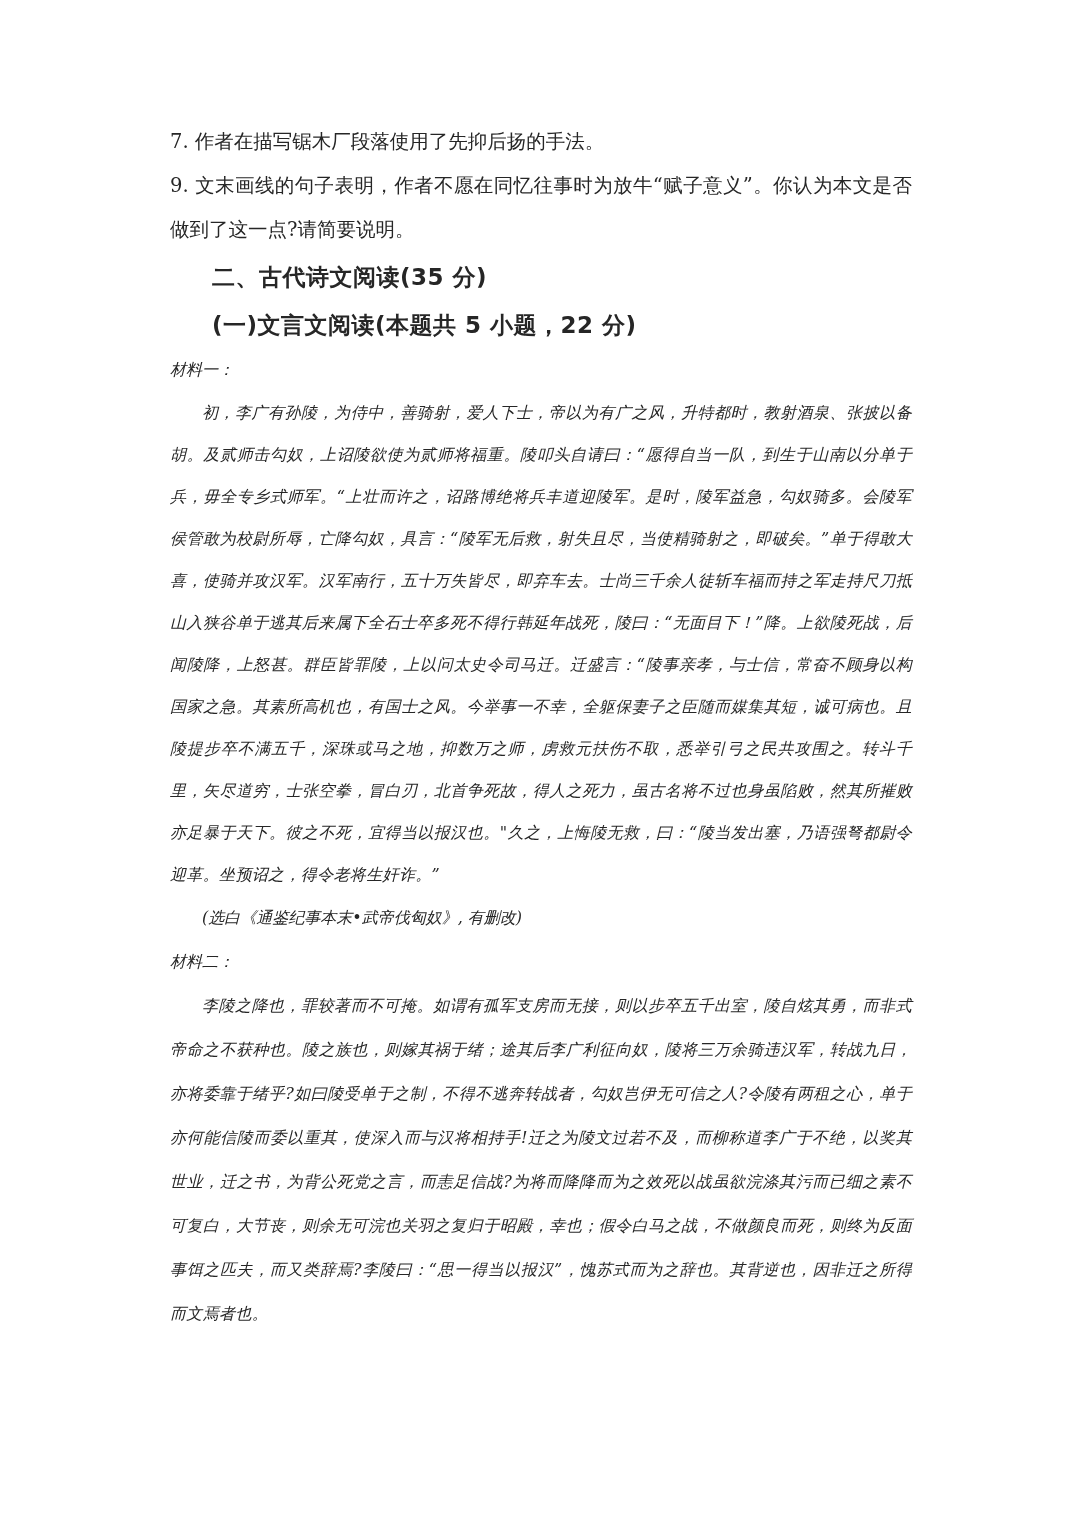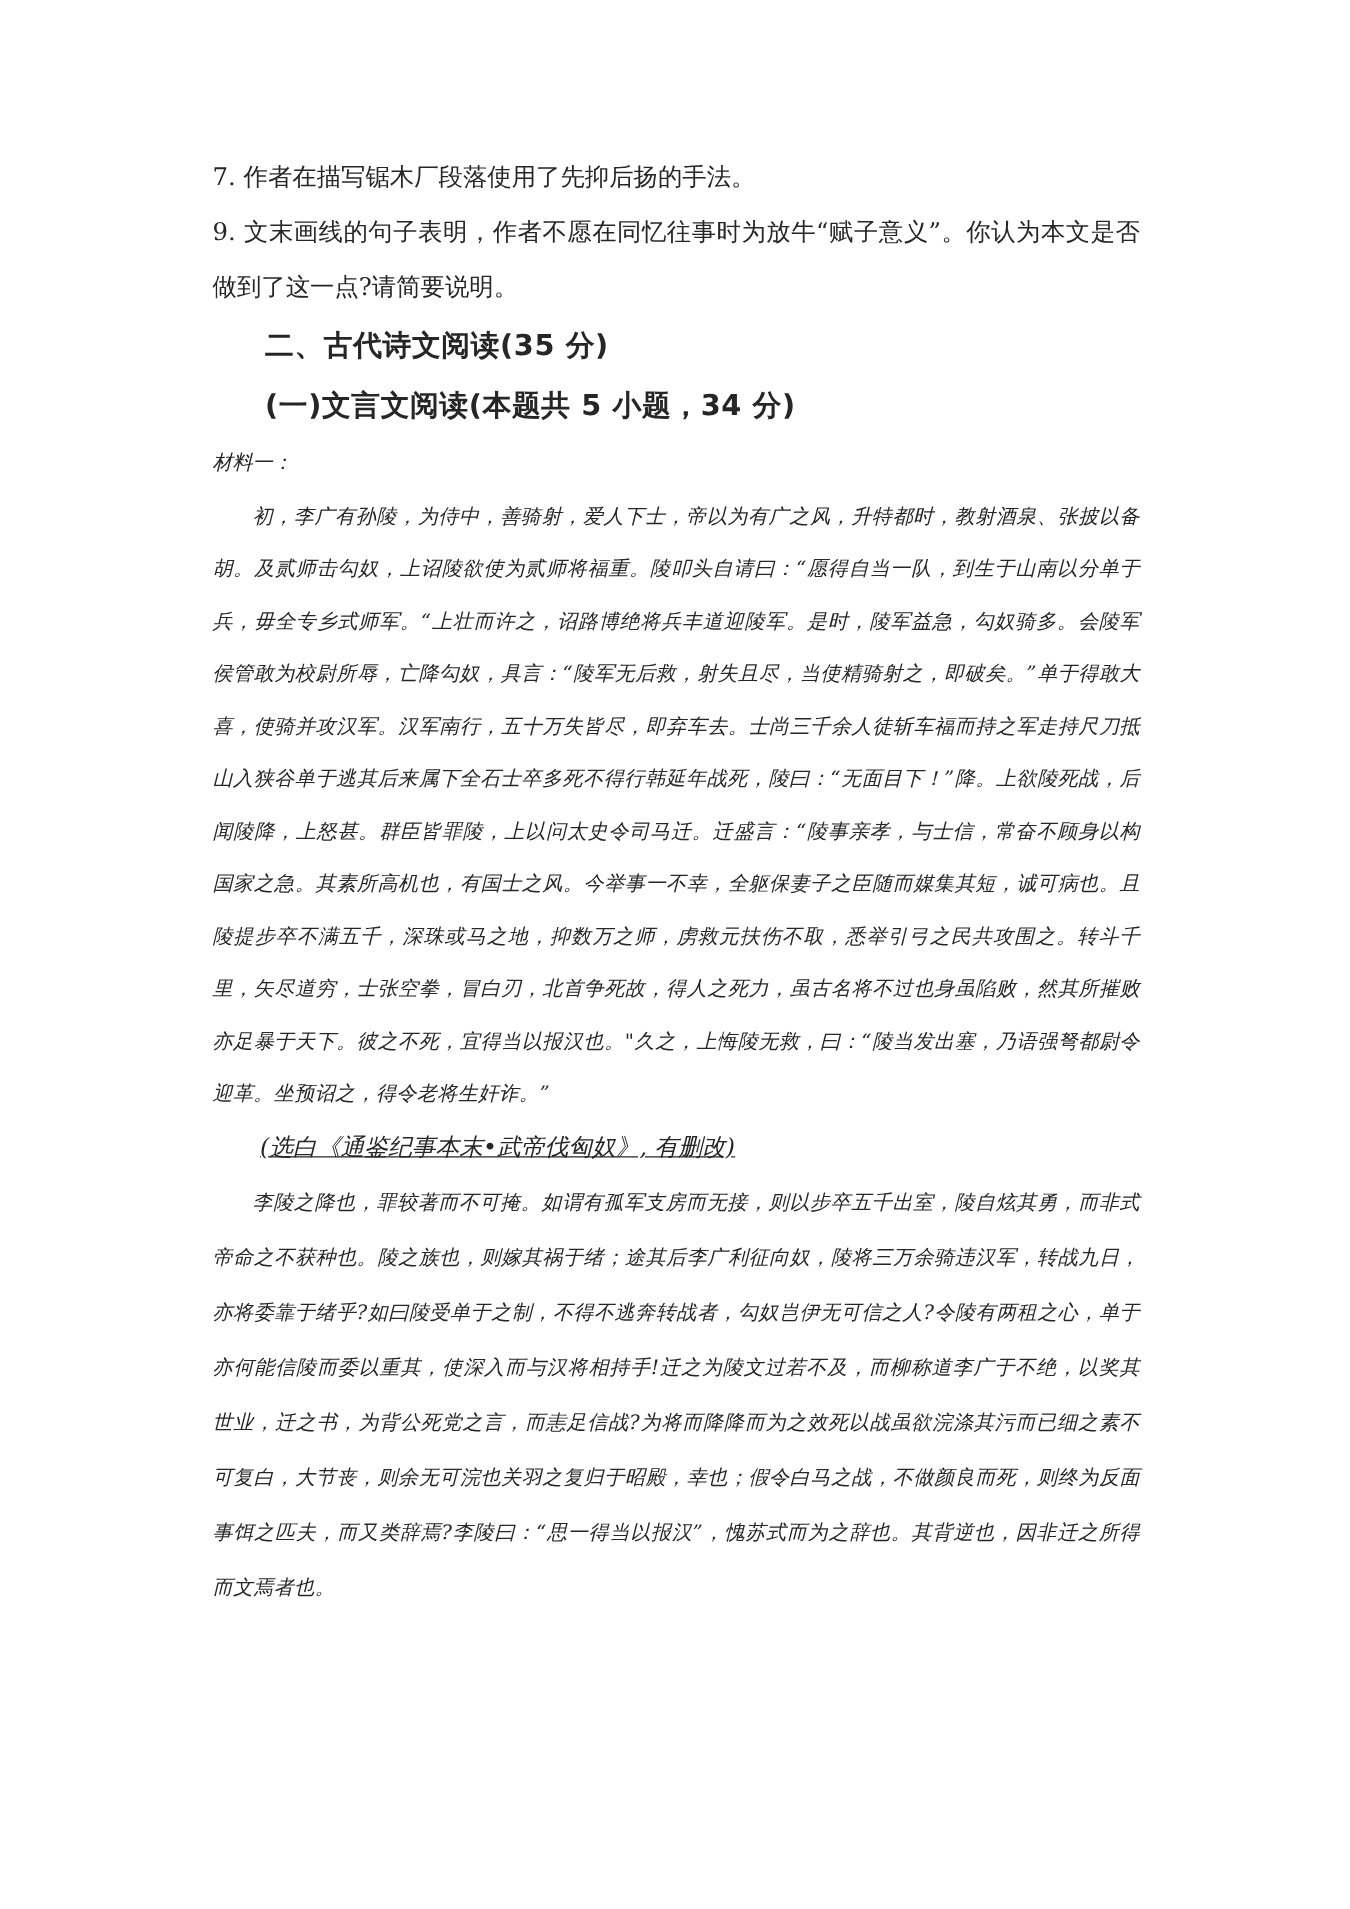--- a/index.html
+++ b/index.html
@@ -43,37 +43,37 @@
   .passage {
     font-size: 16px;
     font-style: italic;
     text-align: justify;
     text-indent: 2em;
     letter-spacing: 0.35px;
   }
   .p1 { line-height: 42px; }
   .p2 { line-height: 44px; }
   .citation {
-    font-size: 19px;
+    font-size: 16px;
     font-style: italic;
     line-height: 44px;
     padding-left: 2em;
-    text-decoration: underline;
   }
 </style>
 </head>
 <body style="background: rgb(255, 255, 255); color: rgb(38, 38, 38);">
 
 <div class="page">
 
   <p class="q">7. 作者在描写锯木厂段落使用了先抑后扬的手法。</p>
   <p class="q">9. 文末画线的句子表明，作者不愿在同忆往事时为放牛“赋子意义”。你认为本文是否做到了这一点?请简要说明。</p>
 
   <h2 class="sec">二、古代诗文阅读(35 分)</h2>
-  <h3 class="sec">(一)文言文阅读(本题共 5 小题，34 分)</h3>
+  <h3 class="sec">(一)文言文阅读(本题共 5 小题，22 分)</h3>
 
   <p class="mlabel">材料一：</p>
   <p class="passage p1">初，李广有孙陵，为侍中，善骑射，爱人下士，帝以为有广之风，升特都时，教射酒泉、张披以备胡。及贰师击勾奴，上诏陵欲使为贰师将福重。陵叩头自请曰：“愿得自当一队，到生于山南以分单于兵，毋全专乡式师军。“上壮而许之，诏路博绝将兵丰道迎陵军。是时，陵军益急，勾奴骑多。会陵军侯管敢为校尉所辱，亡降勾奴，具言：“陵军无后救，射失且尽，当使精骑射之，即破矣。”单于得敢大喜，使骑并攻汉军。汉军南行，五十万失皆尽，即弃车去。士尚三千余人徒斩车福而持之军走持尺刀抵山入狭谷单于逃其后来属下全石士卒多死不得行韩延年战死，陵曰：“无面目下！”降。上欲陵死战，后闻陵降，上怒甚。群臣皆罪陵，上以问太史令司马迁。迁盛言：“陵事亲孝，与士信，常奋不顾身以构国家之急。其素所高机也，有国士之风。今举事一不幸，全躯保妻子之臣随而媒集其短，诚可病也。且陵提步卒不满五千，深珠或马之地，抑数万之师，虏救元扶伤不取，悉举引弓之民共攻围之。转斗千里，矢尽道穷，士张空拳，冒白刃，北首争死故，得人之死力，虽古名将不过也身虽陷败，然其所摧败亦足暴于天下。彼之不死，宜得当以报汉也。"久之，上悔陵无救，曰：“陵当发出塞，乃语强弩都尉令迎革。坐预诏之，得令老将生奸诈。”</p>
   <p class="citation">(选白《通鉴纪事本末•武帝伐匈奴》, 有删改)</p>
 
+  <p class="mlabel">材料二：</p>
   <p class="passage p2">李陵之降也，罪较著而不可掩。如谓有孤军支房而无接，则以步卒五千出室，陵自炫其勇，而非式帝命之不获种也。陵之族也，则嫁其祸于绪；途其后李广利征向奴，陵将三万余骑违汉军，转战九日，亦将委靠于绪乎?如曰陵受单于之制，不得不逃奔转战者，勾奴岂伊无可信之人?令陵有两租之心，单于亦何能信陵而委以重其，使深入而与汉将相持手!迁之为陵文过若不及，而柳称道李广于不绝，以奖其世业，迁之书，为背公死党之言，而恚足信战?为将而降降而为之效死以战虽欲浣涤其污而已细之素不可复白，大节丧，则余无可浣也关羽之复归于昭殿，幸也；假令白马之战，不做颜良而死，则终为反面事饵之匹夫，而又类辞焉?李陵曰：“思一得当以报汉”，愧苏式而为之辞也。其背逆也，因非迁之所得而文焉者也。</p>
 
 </div>
 
 </body></html>

